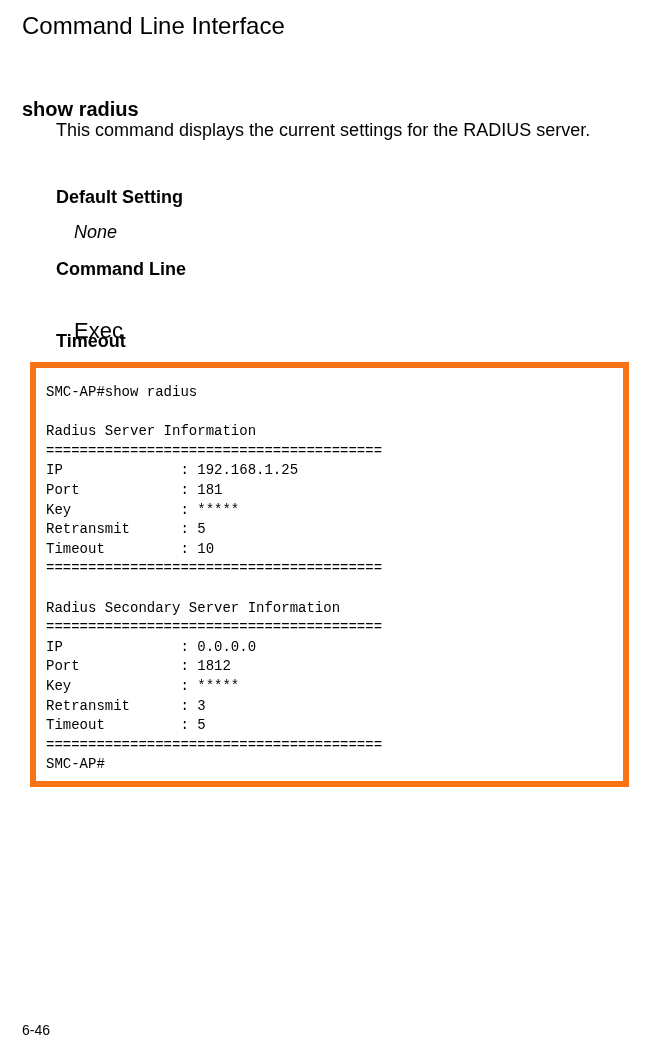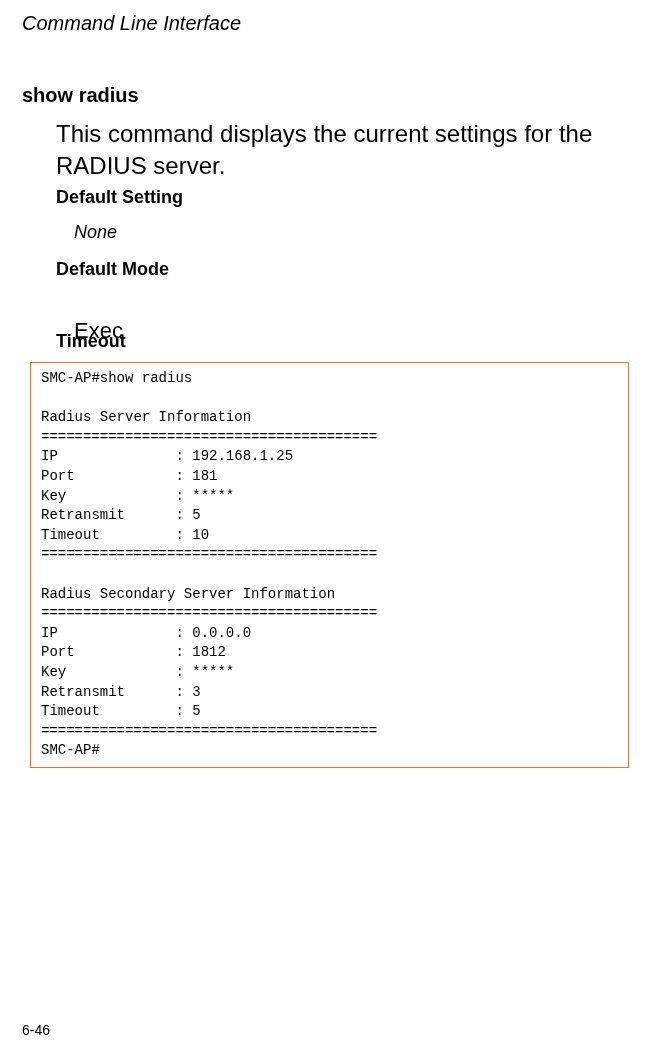--- a/index.html
+++ b/index.html
@@ -5,35 +5,34 @@
   html,body{margin:0;padding:0;}
   body{
     width:657px;
     height:1052px;
     font-family:"Helvetica Neue",Helvetica,Arial,sans-serif;
     color:#000;
     position:relative;
     background:#fff;
   }
   .page-header{
-    font-style:italic;
-    font-size:20px;
+    font-size:24px;
     position:absolute;
     top:12px;
     left:22px;
   }
   .command-title{
     font-weight:bold;
     font-size:20px;
     position:absolute;
-    top:84px;
+    top:98px;
     left:22px;
   }
   .body-text{
-    font-size:24px;
+    font-size:18px;
     position:absolute;
     left:56px;
     right:28px;
     line-height:1.35;
   }
   .desc{top:118px;}
   .section-title{
     font-weight:bold;
     font-size:18px;
     position:absolute;
@@ -42,22 +41,22 @@
   .default-title{top:187px;}
   .default-value{top:222px;left:74px;font-size:18px;position:absolute;font-style:italic;}
   .mode-title{top:259px;}
   .mode-value{top:294px;left:74px;font-size:22px;position:absolute;margin-top:24px;}
   .example-title{top:331px;}
   .code-box{
     position:absolute;
     top:362px;
     left:30px;
     right:28px;
-    border:1px solid #f97316;
-    padding:6px 10px 6px 10px;
+    border:6px solid #f97316;
+    padding:15px 10px 6px 10px;
     box-sizing:border-box;
   }
   .code-box pre{
     margin:0;
     font-family:"Courier New",Courier,monospace;
     font-size:14px;
     line-height:1.4;
     white-space:pre;
   }
   .page-number{
@@ -72,21 +71,21 @@
 
 <div class="page-header">Command Line Interface</div>
 
 <div class="command-title">show radius</div>
 
 <div class="body-text desc">This command displays the current settings for the RADIUS server.</div>
 
 <div class="section-title default-title">Default Setting</div>
 <div class="default-value">None</div>
 
-<div class="section-title mode-title">Default Mode</div>
+<div class="section-title mode-title">Command Line</div>
 <div class="mode-value">Exec</div>
 
 <div class="section-title example-title">Timeout</div>
 
 <div class="code-box">
   <pre>SMC-AP#show radius
 
 Radius Server Information
 ========================================
 IP              : 192.168.1.25

